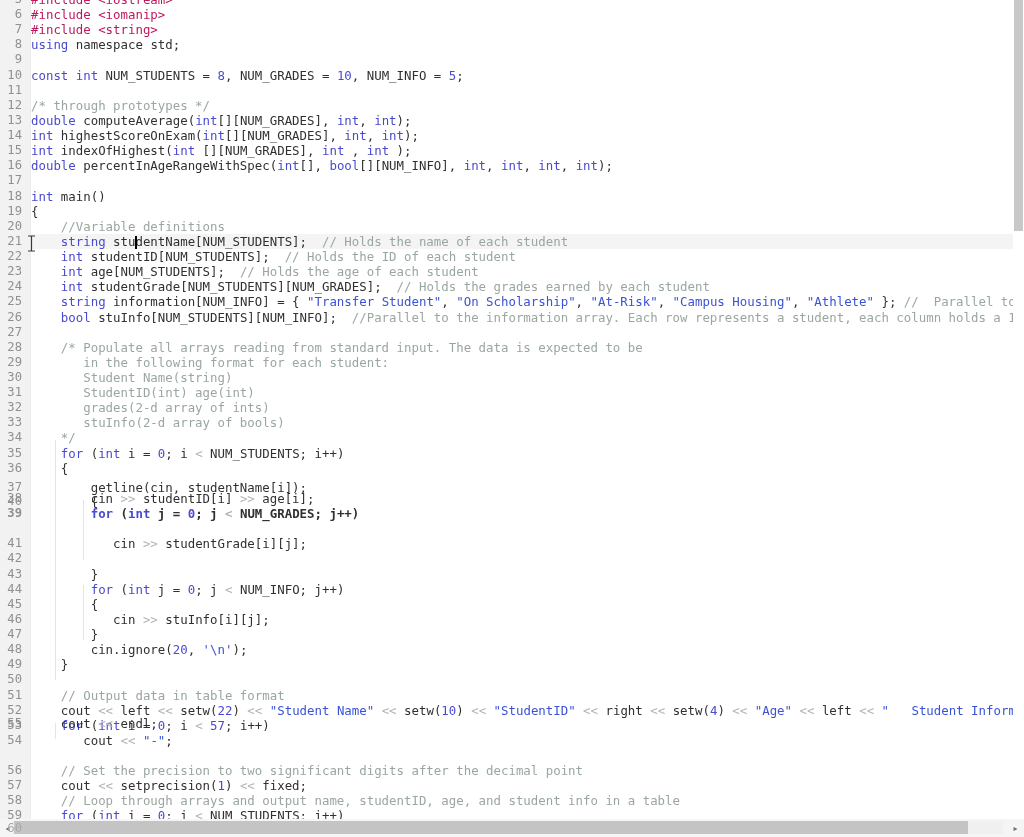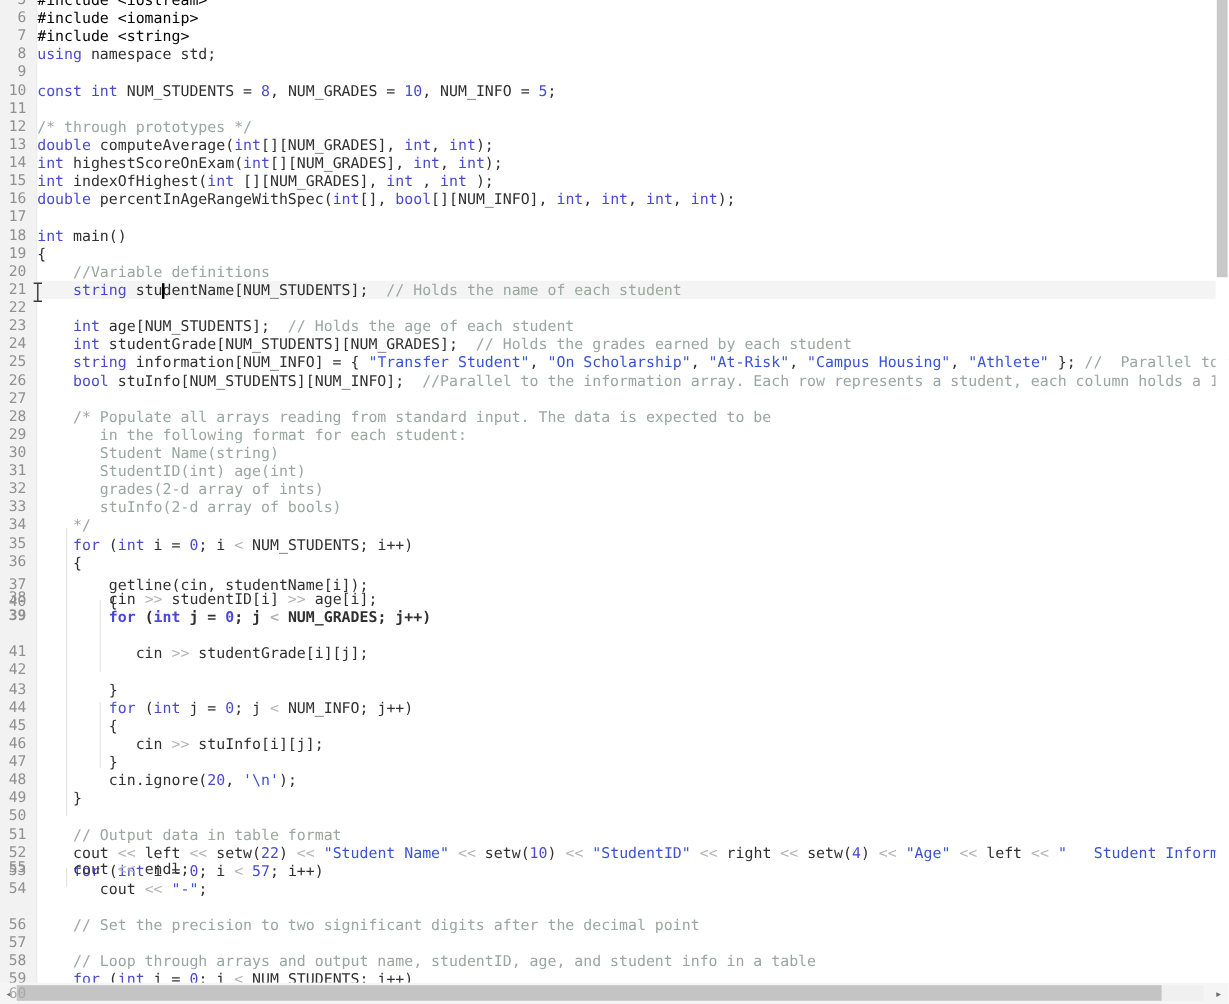--- a/index.html
+++ b/index.html
@@ -72,21 +72,21 @@
 
   .ltext {
     position: absolute;
     left: 31px;
     top: 0;
     white-space: pre;
   }
 
   
   .kw   { color: #4a4ad0; }      
-  .pre  { color: #000000; }      
+  .pre  { color: #be185d; }      
   .str  { color: #3a53d6; }      
   .num  { color: #4a4ad0; }      
   .cmt  { color: #9aa7a0; }      
   .op   { color: #b4b4b4; }      
   .id   { color: #303030; }      
   .pun  { color: #303030; }
 
   
   .guide {
     position: absolute;
@@ -208,21 +208,21 @@
         <div class="line" style="position: absolute; left: 0px; right: 0px; top: 97.84px;"><span class="lineno">12</span><span class="ltext"><span class="cmt">/* through prototypes */</span></span></div>
         <div class="line" style="position: absolute; left: 0px; right: 0px; top: 112.96px;"><span class="lineno">13</span><span class="ltext"><span class="kw">double </span><span class="id">computeAverage(</span><span class="kw">int</span><span class="id">[][NUM_GRADES], </span><span class="kw">int</span><span class="id">, </span><span class="kw">int</span><span class="id">);</span></span></div>
         <div class="line" style="position: absolute; left: 0px; right: 0px; top: 128.08px;"><span class="lineno">14</span><span class="ltext"><span class="kw">int </span><span class="id">highestScoreOnExam(</span><span class="kw">int</span><span class="id">[][NUM_GRADES], </span><span class="kw">int</span><span class="id">, </span><span class="kw">int</span><span class="id">);</span></span></div>
         <div class="line" style="position: absolute; left: 0px; right: 0px; top: 143.2px;"><span class="lineno">15</span><span class="ltext"><span class="kw">int </span><span class="id">indexOfHighest(</span><span class="kw">int</span><span class="id"> [][NUM_GRADES], </span><span class="kw">int</span><span class="id"> , </span><span class="kw">int</span><span class="id"> );</span></span></div>
         <div class="line" style="position: absolute; left: 0px; right: 0px; top: 158.32px;"><span class="lineno">16</span><span class="ltext"><span class="kw">double </span><span class="id">percentInAgeRangeWithSpec(</span><span class="kw">int</span><span class="id">[], </span><span class="kw">bool</span><span class="id">[][NUM_INFO], </span><span class="kw">int</span><span class="id">, </span><span class="kw">int</span><span class="id">, </span><span class="kw">int</span><span class="id">, </span><span class="kw">int</span><span class="id">);</span></span></div>
         <div class="line" style="position: absolute; left: 0px; right: 0px; top: 173.44px;"><span class="lineno">17</span><span class="ltext"></span></div>
         <div class="line" style="position: absolute; left: 0px; right: 0px; top: 188.56px;"><span class="lineno">18</span><span class="ltext"><span class="kw">int </span><span class="id">main()</span></span></div>
         <div class="line" style="position: absolute; left: 0px; right: 0px; top: 203.68px;"><span class="lineno">19</span><span class="ltext"><span class="pun">{</span></span></div>
         <div class="line" style="position: absolute; left: 0px; right: 0px; top: 218.8px;"><span class="lineno">20</span><span class="ltext"><span class="cmt">    //Variable definitions</span></span></div>
         <div class="line current" style="position: absolute; left: 0px; right: 0px; top: 233.92px;"><span class="lineno">21</span><span class="ltext"><span class="kw">    string </span><span class="id">studentName[NUM_STUDENTS];  </span><span class="cmt">// Holds the name of each student</span></span></div>
-        <div class="line" style="position: absolute; left: 0px; right: 0px; top: 249.04px;"><span class="lineno">22</span></div>
+        <div class="line" style="position: absolute; left: 0px; right: 0px; top: 249.04px;"><span class="lineno">22</span><span class="ltext"><span class="kw">    int </span><span class="id">studentID[NUM_STUDENTS];  </span><span class="cmt">// Holds the ID of each student</span></span></div>
         <div class="line" style="position: absolute; left: 0px; right: 0px; top: 264.16px;"><span class="lineno">23</span><span class="ltext"><span class="kw">    int </span><span class="id">age[NUM_STUDENTS];  </span><span class="cmt">// Holds the age of each student</span></span></div>
         <div class="line" style="position: absolute; left: 0px; right: 0px; top: 279.28px;"><span class="lineno">24</span><span class="ltext"><span class="kw">    int </span><span class="id">studentGrade[NUM_STUDENTS][NUM_GRADES];  </span><span class="cmt">// Holds the grades earned by each student</span></span></div>
         <div class="line" style="position: absolute; left: 0px; right: 0px; top: 294.4px;"><span class="lineno">25</span><span class="ltext"><span class="kw">    string </span><span class="id">information[NUM_INFO] = { </span><span class="str">"Transfer Student"</span><span class="id">, </span><span class="str">"On Scholarship"</span><span class="id">, </span><span class="str">"At-Risk"</span><span class="id">, </span><span class="str">"Campus Housing"</span><span class="id">, </span><span class="str">"Athlete"</span><span class="id"> }; </span><span class="cmt">//  Parallel to the</span></span></div>
         <div class="line" style="position: absolute; left: 0px; right: 0px; top: 309.52px;"><span class="lineno">26</span><span class="ltext"><span class="kw">    bool </span><span class="id">stuInfo[NUM_STUDENTS][NUM_INFO];  </span><span class="cmt">//Parallel to the information array. Each row represents a student, each column holds a 1 if</span></span></div>
         <div class="line" style="position: absolute; left: 0px; right: 0px; top: 324.64px;"><span class="lineno">27</span><span class="ltext"></span></div>
         <div class="line" style="position: absolute; left: 0px; right: 0px; top: 339.76px;"><span class="lineno">28</span><span class="ltext"><span class="cmt">    /* Populate all arrays reading from standard input. The data is expected to be</span></span></div>
         <div class="line" style="position: absolute; left: 0px; right: 0px; top: 354.88px;"><span class="lineno">29</span><span class="ltext"><span class="cmt">       in the following format for each student:</span></span></div>
         <div class="line" style="position: absolute; left: 0px; right: 0px; top: 370px;"><span class="lineno">30</span><span class="ltext"><span class="cmt">       Student Name(string)</span></span></div>
         <div class="line" style="position: absolute; left: 0px; right: 0px; top: 385.12px;"><span class="lineno">31</span><span class="ltext"><span class="cmt">       StudentID(int) age(int)</span></span></div>
         <div class="line" style="position: absolute; left: 0px; right: 0px; top: 400.24px;"><span class="lineno">32</span><span class="ltext"><span class="cmt">       grades(2-d array of ints)</span></span></div>
@@ -243,21 +243,21 @@
         <div class="line" style="position: absolute; left: 0px; right: 0px; top: 627.04px;"><span class="lineno">47</span><span class="ltext"><span class="pun">        }</span></span></div>
         <div class="line" style="position: absolute; left: 0px; right: 0px; top: 642.16px;"><span class="lineno">48</span><span class="ltext"><span class="id">        cin.ignore(</span><span class="num">20</span><span class="id">, </span><span class="str">'\n'</span><span class="id">);</span></span></div>
         <div class="line" style="position: absolute; left: 0px; right: 0px; top: 657.28px;"><span class="lineno">49</span><span class="ltext"><span class="pun">    }</span></span></div>
         <div class="line" style="position: absolute; left: 0px; right: 0px; top: 672.4px;"><span class="lineno">50</span><span class="ltext"></span></div>
         <div class="line" style="position: absolute; left: 0px; right: 0px; top: 687.52px;"><span class="lineno">51</span><span class="ltext"><span class="cmt">    // Output data in table format</span></span></div>
         <div class="line" style="position: absolute; left: 0px; right: 0px; top: 702.64px;"><span class="lineno">52</span><span class="ltext"><span class="id">    cout </span><span class="op">&lt;&lt;</span><span class="id"> left </span><span class="op">&lt;&lt;</span><span class="id"> setw(</span><span class="num">22</span><span class="id">) </span><span class="op">&lt;&lt;</span><span class="id"> </span><span class="str">"Student Name"</span><span class="id"> </span><span class="op">&lt;&lt;</span><span class="id"> setw(</span><span class="num">10</span><span class="id">) </span><span class="op">&lt;&lt;</span><span class="id"> </span><span class="str">"StudentID"</span><span class="id"> </span><span class="op">&lt;&lt;</span><span class="id"> right </span><span class="op">&lt;&lt;</span><span class="id"> setw(</span><span class="num">4</span><span class="id">) </span><span class="op">&lt;&lt;</span><span class="id"> </span><span class="str">"Age"</span><span class="id"> </span><span class="op">&lt;&lt;</span><span class="id"> left </span><span class="op">&lt;&lt;</span><span class="id"> </span><span class="str">"   Student Information</span></span></div>
         <div class="line" style="position: absolute; left: 0px; right: 0px; top: 717.76px;"><span class="lineno">53</span><span class="ltext"><span class="kw">    for </span><span class="id">(</span><span class="kw">int </span><span class="id">i = </span><span class="num">0</span><span class="id">; i </span><span class="op">&lt;</span><span class="id"> </span><span class="num">57</span><span class="id">; i++)</span></span></div>
         <div class="line" style="position: absolute; left: 0px; right: 0px; top: 732.88px;"><span class="lineno">54</span><span class="ltext"><span class="id">       cout </span><span class="op">&lt;&lt;</span><span class="id"> </span><span class="str">"-"</span><span class="id">;</span></span></div>
         <div class="line" style="position: absolute; left: 0px; right: 0px; top: 716px; padding-left: 13px;"><span class="lineno">55</span><span class="ltext"><span class="id">    cout </span><span class="op">&lt;&lt;</span><span class="id"> endl;</span></span></div>
         <div class="line" style="position: absolute; left: 0px; right: 0px; top: 763.12px;"><span class="lineno">56</span><span class="ltext"><span class="cmt">    // Set the precision to two significant digits after the decimal point</span></span></div>
-        <div class="line" style="position: absolute; left: 0px; right: 0px; top: 778.24px;"><span class="lineno">57</span></div>
+        <div class="line" style="position: absolute; left: 0px; right: 0px; top: 778.24px;"><span class="lineno">57</span><span class="ltext"><span class="id">    cout </span><span class="op">&lt;&lt;</span><span class="id"> setprecision(</span><span class="num">1</span><span class="id">) </span><span class="op">&lt;&lt;</span><span class="id"> fixed;</span></span></div>
         <div class="line" style="position: absolute; left: 0px; right: 0px; top: 793.36px;"><span class="lineno">58</span><span class="ltext"><span class="cmt">    // Loop through arrays and output name, studentID, age, and student info in a table</span></span></div>
         <div class="line" style="position: absolute; left: 0px; right: 0px; top: 808.48px;"><span class="lineno">59</span><span class="ltext"><span class="kw">    for </span><span class="id">(</span><span class="kw">int </span><span class="id">i = </span><span class="num">0</span><span class="id">; i </span><span class="op">&lt;</span><span class="id"> NUM_STUDENTS; i++)</span></span></div>
       </div>
   </div>
 
   <div class="caret" id="caret" style="top: 235.92px; height: 13.12px; left: 135.44px;"></div>
 
   <svg class="ibeam" id="ibeam" width="9" height="17" viewBox="0 0 9 17" style="left: 27px; top: 234.92px;">
     <path d="M1 1 h7 M4.5 1 v15 M1 16 h7" stroke="#3a3a3a" stroke-width="1.2" fill="none"></path>
   </svg>

